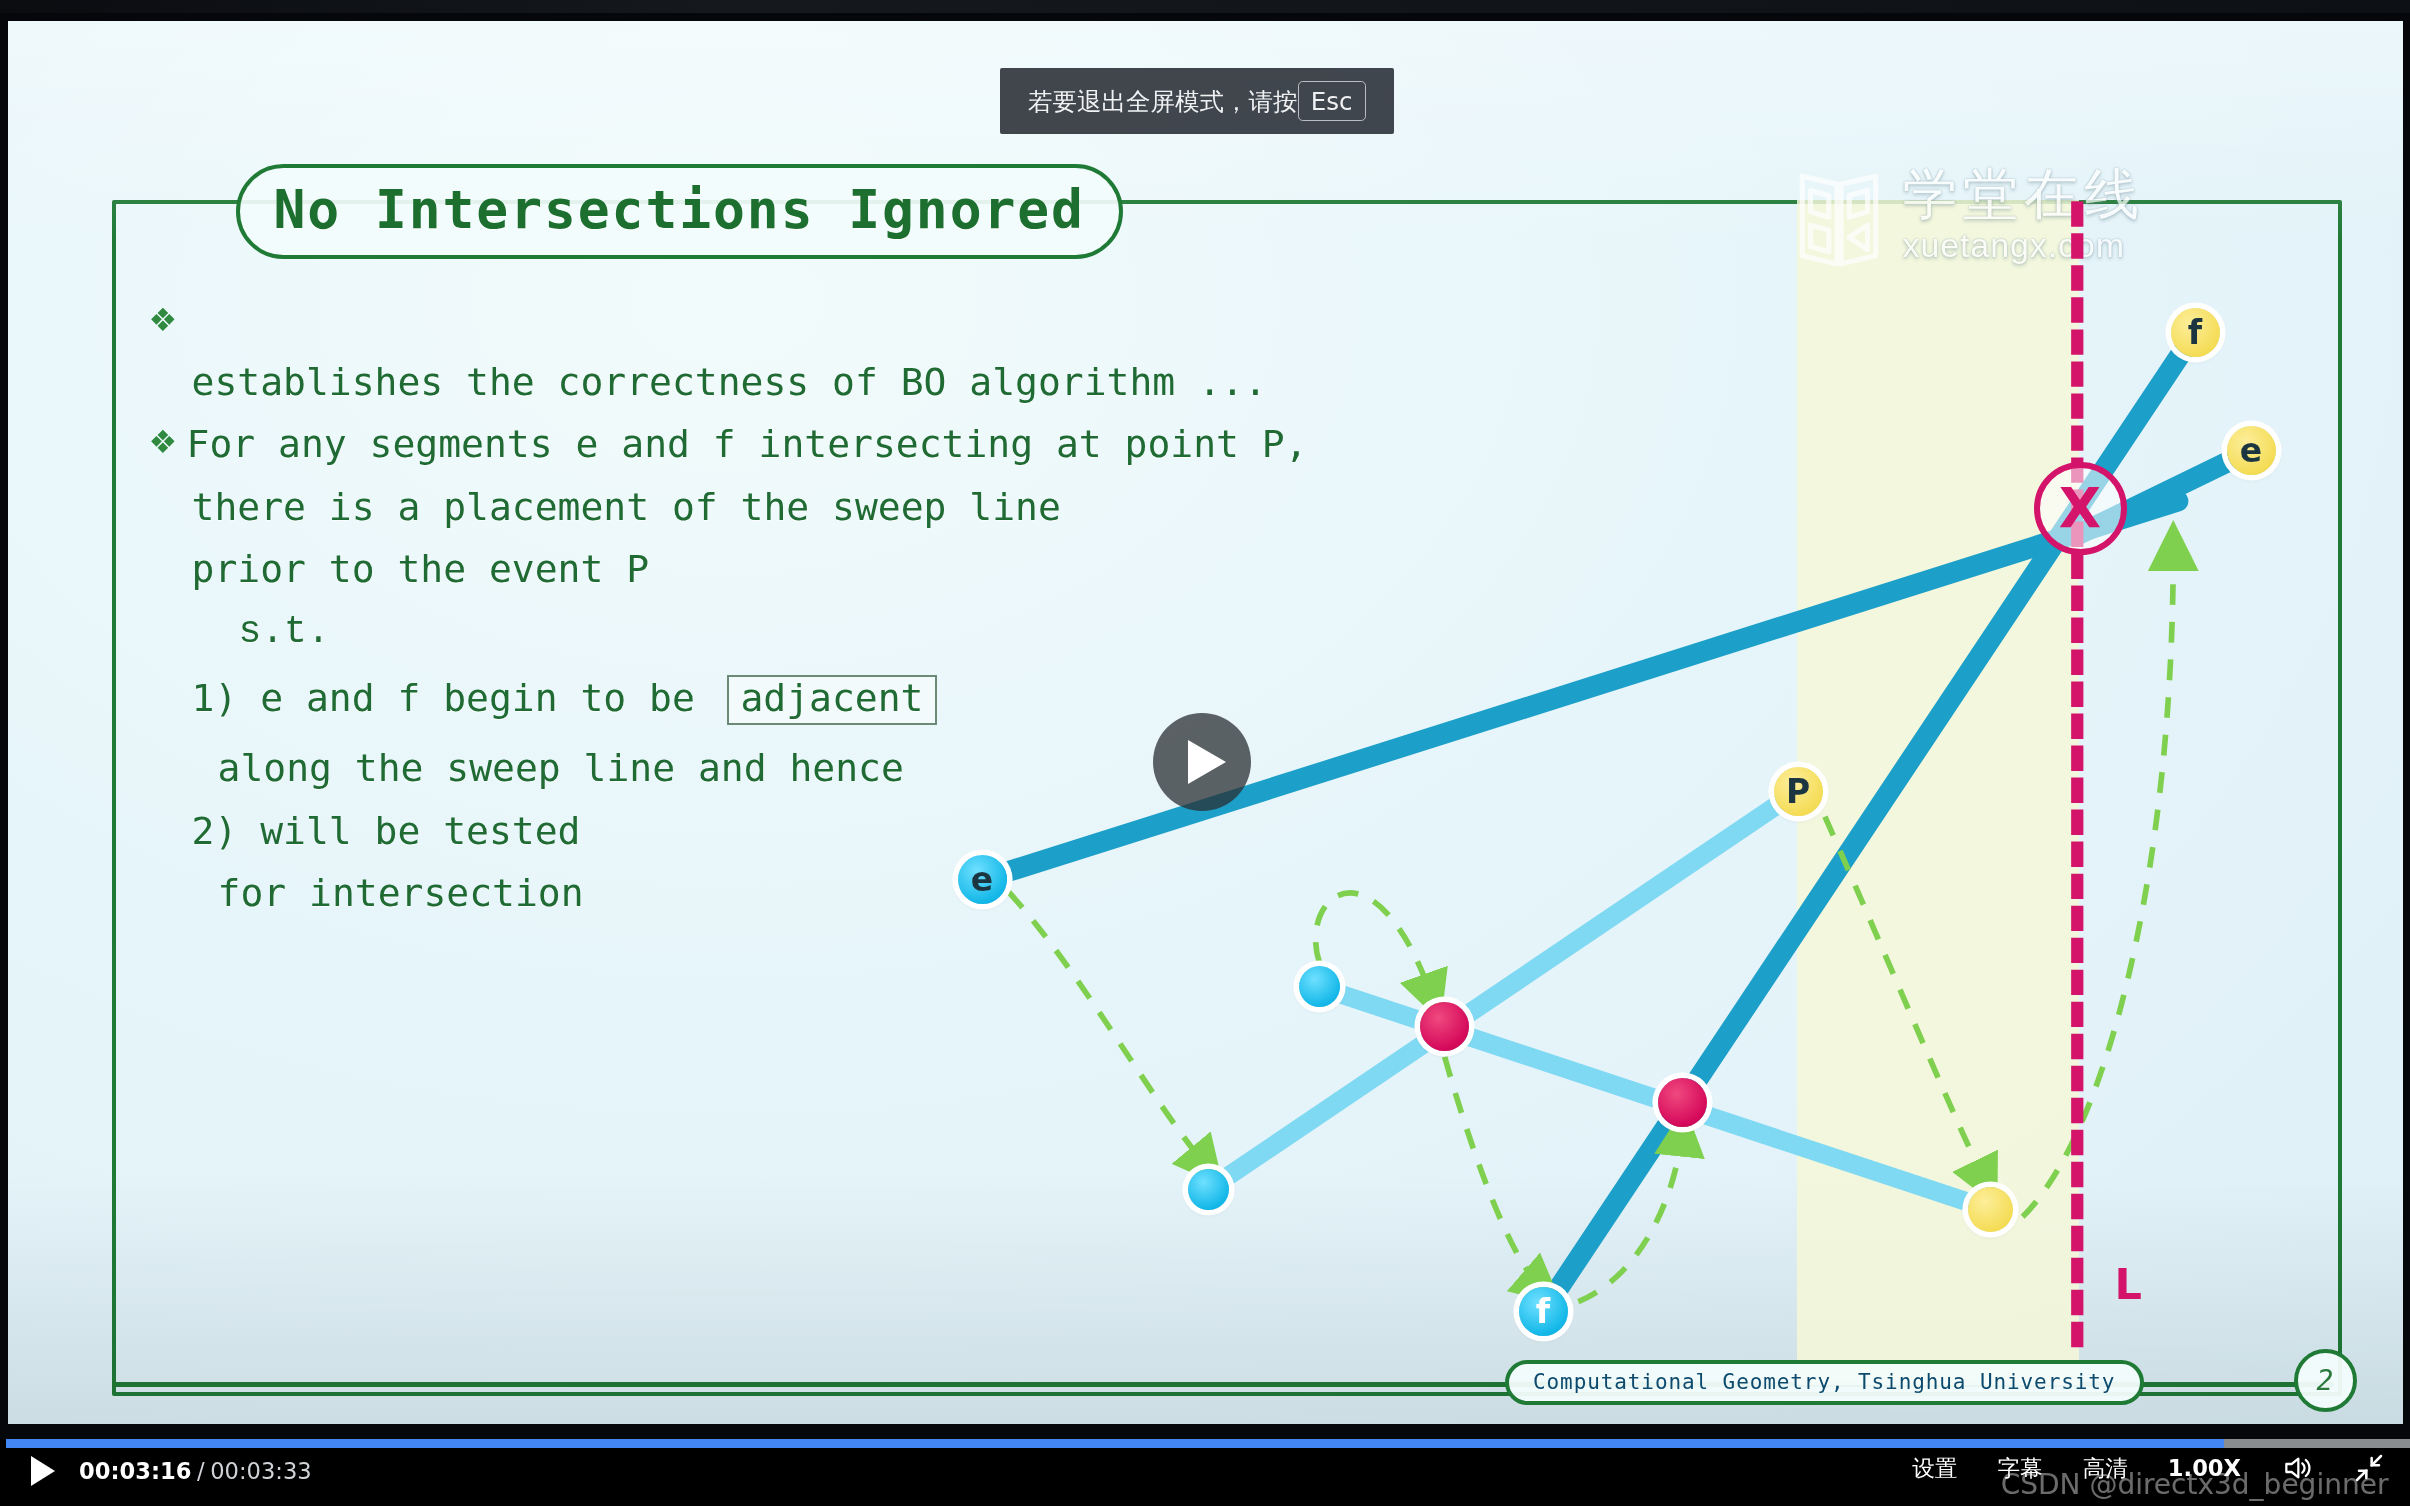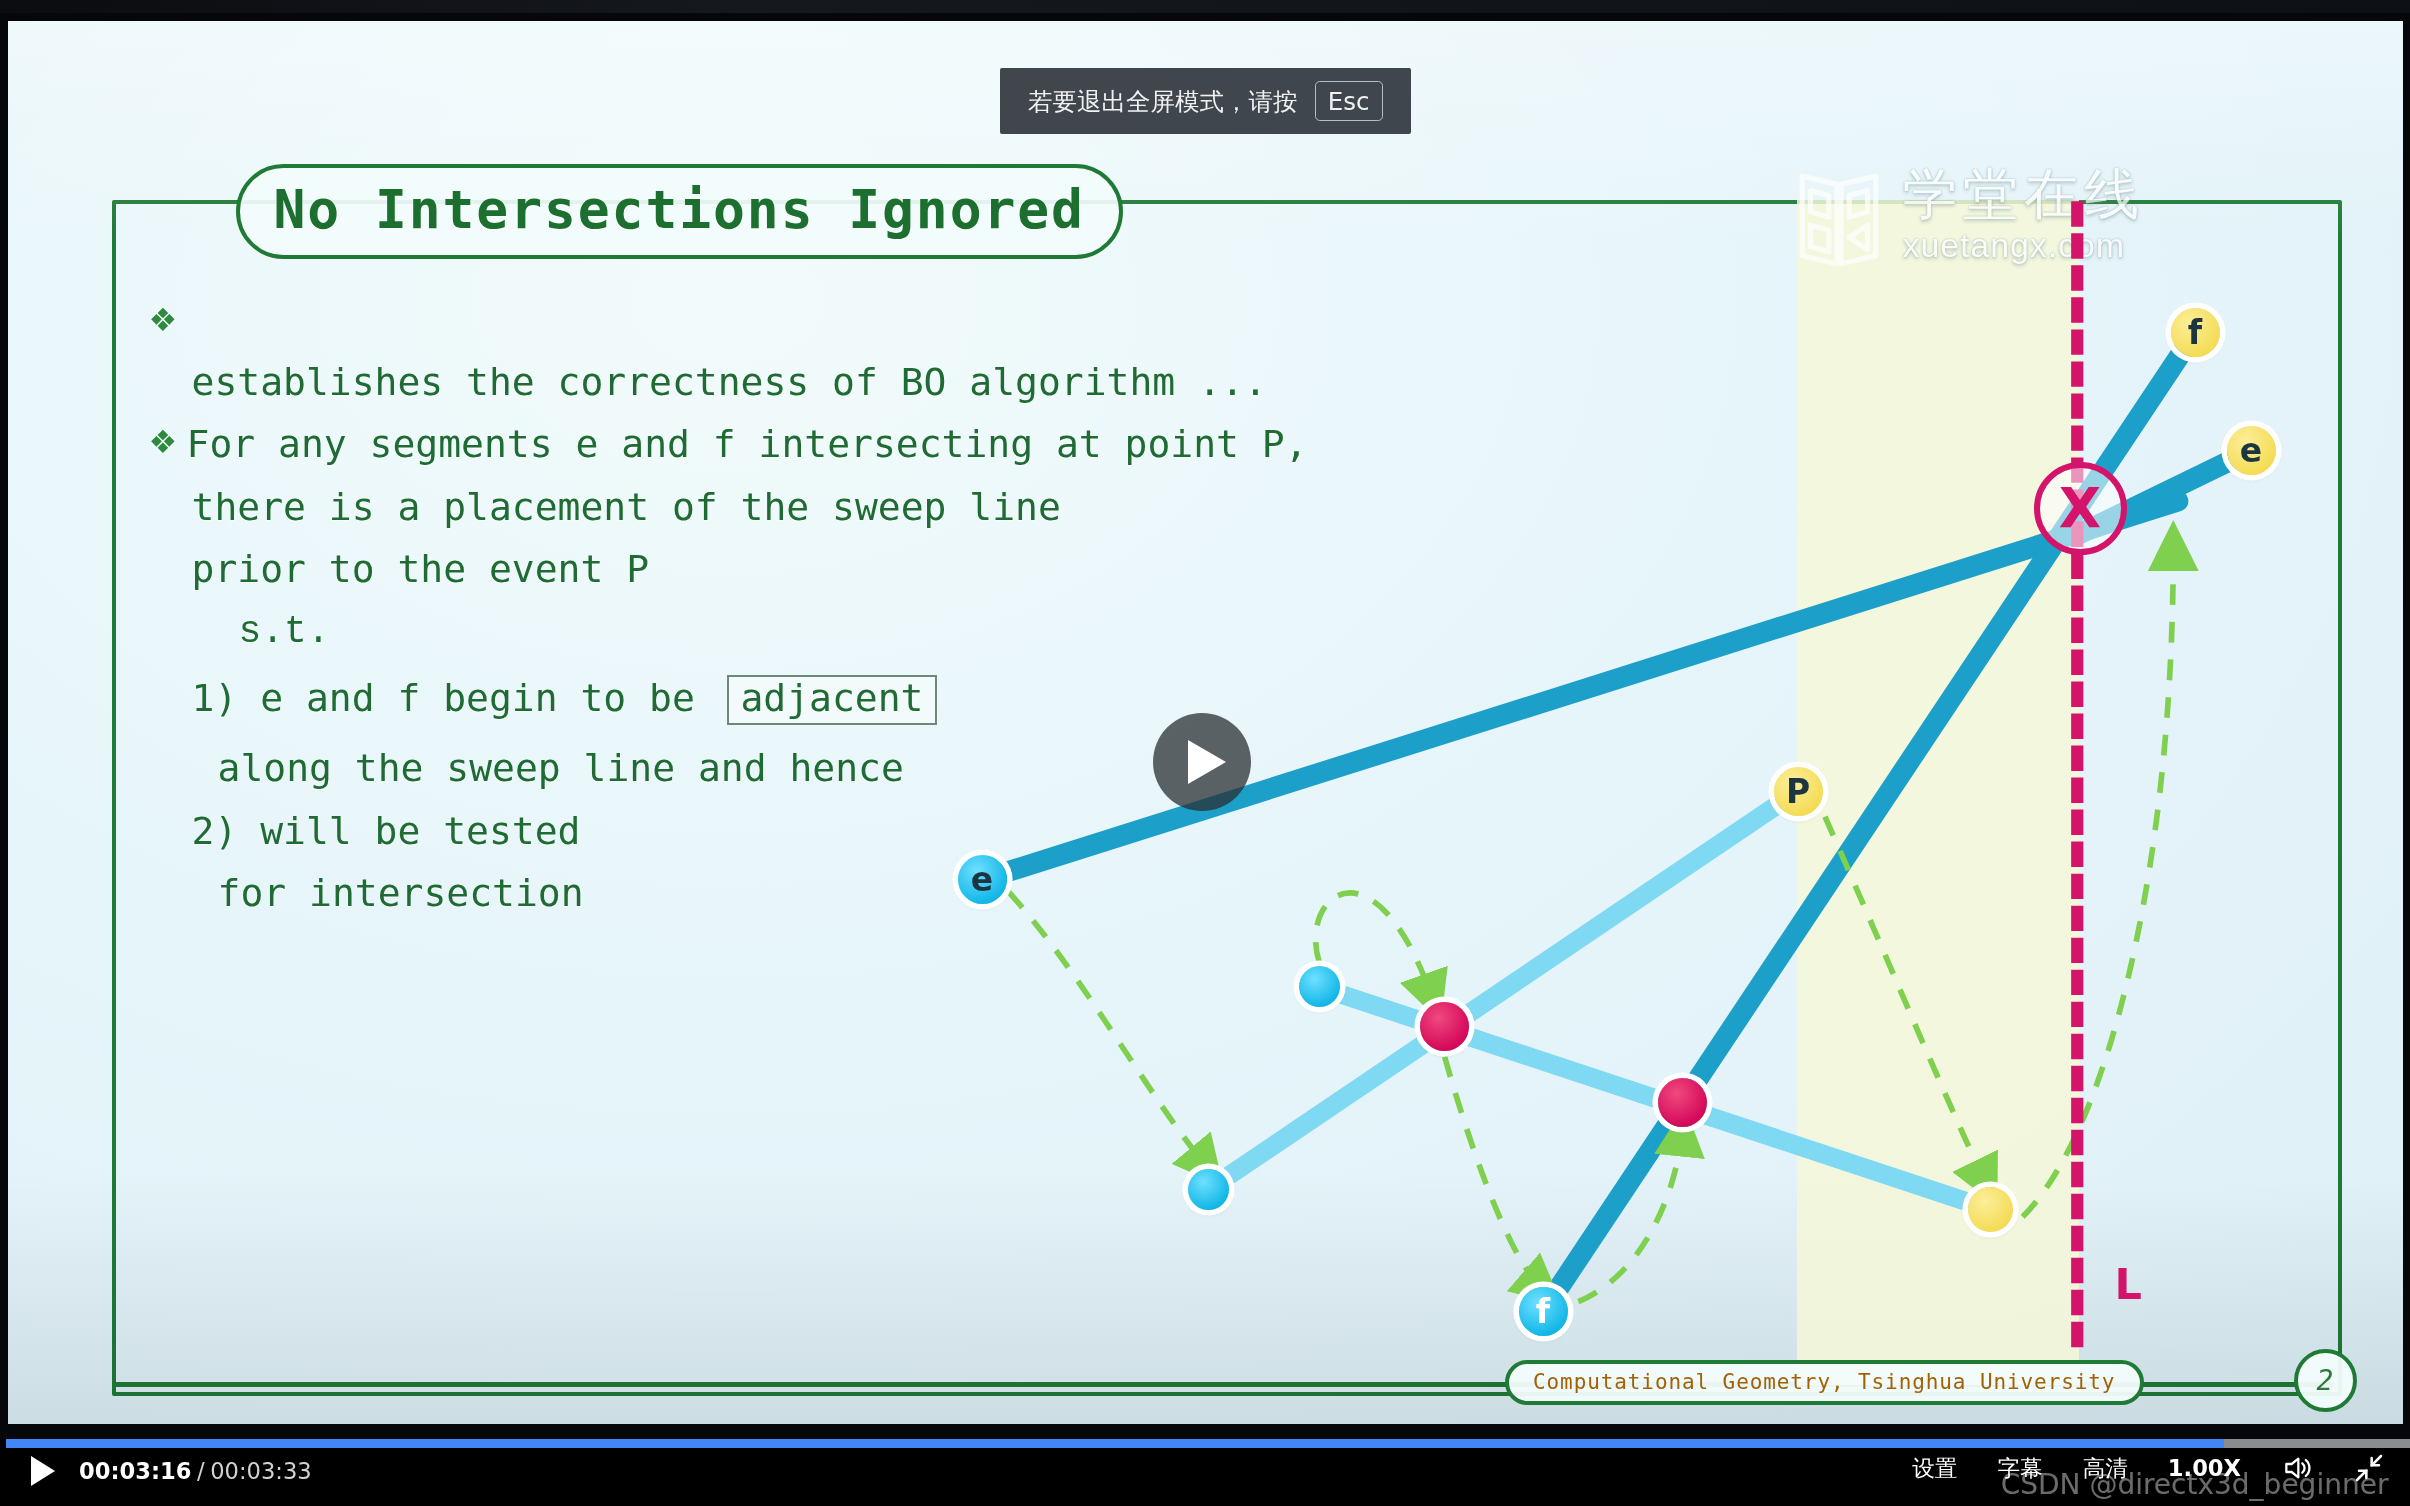--- a/index.html
+++ b/index.html
@@ -68,21 +68,21 @@
   #footer-line{
     position:absolute;left:104px;top:1361px;width:2222px;height:4.7px;background:#1f7a35;
   }
   #footer-capsule{
     position:absolute;left:1497px;top:1339px;
     padding:5.6px 24.5px 7.5px 24.5px;border:4.7px solid #1f7a35;border-radius:38px;
     background:rgba(243,252,252,.95);z-index:5;
   }
   #footer-text{
     font-family:"DejaVu Sans Mono","Liberation Mono",monospace;
-    font-size:21px;color:#a16207;white-space:nowrap;letter-spacing:0.9px;
+    font-size:21px;color:#0c4a6e;white-space:nowrap;letter-spacing:0.9px;
   }
   #page-badge{
     position:absolute;left:2286px;top:1328px;width:55px;height:55px;
     border:4.7px solid #1f7a35;border-radius:50%;
     background:rgba(243,252,252,.95);z-index:5;
     display:flex;align-items:center;justify-content:center;
   }
   #page-badge span{
     font-family:"DejaVu Sans Mono","Liberation Mono",monospace;
     font-size:28px;color:#2b7a3c;font-style:italic;
@@ -137,21 +137,21 @@
   #play-overlay .tri{
     width:0;height:0;border-left:38px solid #fff;
     border-top:22.6px solid transparent;border-bottom:22.6px solid transparent;
     margin-left:9.4px;
   }
 
   
   #fs-toast{
     position:absolute;left:1000px;top:68px;z-index:30;
     background:rgba(40,44,52,.88);
-    padding:13px 28px;display:flex;align-items:center;gap:17px;
+    padding:13px 28px;display:flex;align-items:center;
     border-radius:1.9px;
     justify-content:space-between;
   }
   #fs-toast-text{color:#f0f1f3;font-size:24.5px;font-family:"DejaVu Sans",sans-serif;}
   #fs-esc-key{
     color:#f0f1f3;font-size:24.5px;border:1.9px solid #b9bdc4;border-radius:4.7px;
     padding:4.7px 12.2px;font-family:"DejaVu Sans",sans-serif;
   }
 
   

